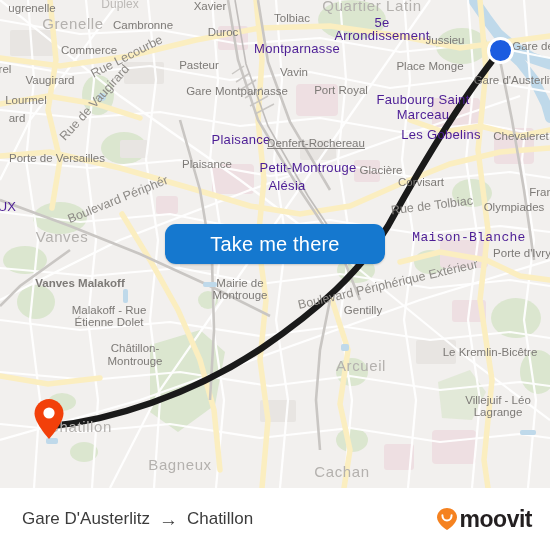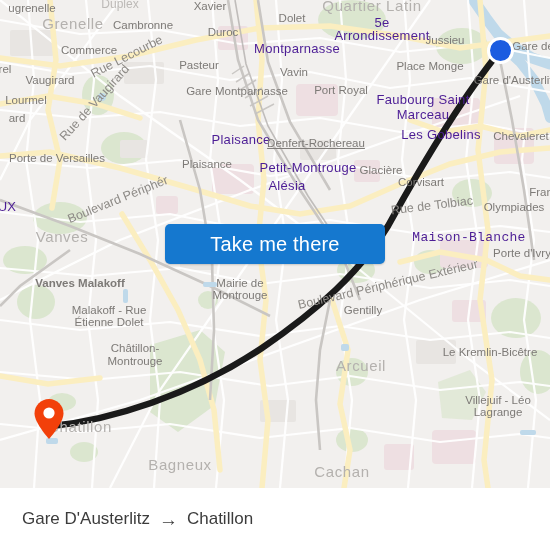--- a/index.html
+++ b/index.html
@@ -31,21 +31,21 @@
   .lbl-place{font-size:11.5px;color:#7d7a77;text-align:right;}
   .lbl-big{font-size:15px;color:#b4b1ae;letter-spacing:.6px;}
   .lbl-mid{font-size:13px;color:#4c1d95;letter-spacing:.3px;}
   .lbl-road{font-size:12.5px;color:#8d8a86;font-style:normal;}
   .lbl-faint{font-size:12px;color:#bcb9b6;}
 
   
   .take-btn{
     position:absolute;left:165px;top:224px;width:220px;height:40px;
     background:#1578cf;
-    border:none;border-radius:5px;
+    border:none;border-radius:11px;
     color:#ffffff;
     font-size:20px;
     font-family:"Liberation Sans", sans-serif;
     letter-spacing:.2px;
     cursor:pointer;
     box-shadow:0 1px 2px rgba(0,0,0,.18);
     display:flex;align-items:center;justify-content:center;
   }
 
   
@@ -218,21 +218,21 @@
         <circle cx="102" cy="97" r="4"></circle>
       </g>
 
       <path d="M500 51 C 470 88, 430 150, 388 226 C 360 272, 318 310, 262 348 C 190 396, 110 420, 52 426" stroke="#1a1a1a" stroke-width="6.5" fill="none" stroke-linecap="round" stroke-linejoin="round"></path>
     </svg>
 
     <div id="map-labels">
         <div class="maplabel lbl-place" style="left: 32px; top: 8px;">ugrenelle</div>
         <div class="maplabel lbl-faint" style="left: 120px; top: 4px;">Duplex</div>
         <div class="maplabel lbl-place" style="left: 210px; top: 6px;">Xavier</div>
-        <div class="maplabel lbl-place" style="left: 292px; top: 18px;">Dolet</div>
+        <div class="maplabel lbl-place" style="left: 292px; top: 18px;">Tolbiac</div>
         <div class="maplabel lbl-big" style="left: 372px; top: 6px;">Quartier Latin</div>
         <div class="maplabel lbl-big" style="left: 73px; top: 24px;">Grenelle</div>
         <div class="maplabel lbl-place" style="left: 143px; top: 25px;">Cambronne</div>
         <div class="maplabel lbl-place" style="left: 223px; top: 32px;">Duroc</div>
         <div class="maplabel lbl-mid" style="left: 382px; top: 23px;">5e</div>
         <div class="maplabel lbl-mid" style="left: 382px; top: 36px;">Arrondissement</div>
         <div class="maplabel lbl-place" style="left: 445px; top: 40px;">Jussieu</div>
         <div class="maplabel lbl-place" style="left: 533px; top: 46px;">Gare de</div>
         <div class="maplabel lbl-place" style="left: 89px; top: 50px;">Commerce</div>
         <div class="maplabel lbl-mid" style="left: 297px; top: 49px;">Montparnasse</div>
@@ -303,15 +303,22 @@
 
     <div class="attribution">© OpenStreetMap contributors | © OpenMapTiles</div>
   </div>
 
   <div class="footer">
     <div class="route-summary">
       <span class="from">Gare D'Austerlitz</span>
       <span class="arrow">→</span>
       <span class="to">Chatillon</span>
     </div>
+    <div class="brand">
+      <svg width="22" height="24" viewBox="0 0 22 24">
+        <path d="M11 1 C5.5 1 1 5.2 1 10.4 C1 16.6 11 23 11 23 C11 23 21 16.6 21 10.4 C21 5.2 16.5 1 11 1 Z" fill="#f58220"></path>
+        <path d="M6.4 8.2 C6.4 11.4 8.5 13.4 11 13.4 C13.5 13.4 15.6 11.4 15.6 8.2" stroke="#ffffff" stroke-width="2" fill="none" stroke-linecap="round"></path>
+      </svg>
+      <span class="wordmark">moovit</span>
+    </div>
   </div>
 
 </div>
 
 </body></html>

